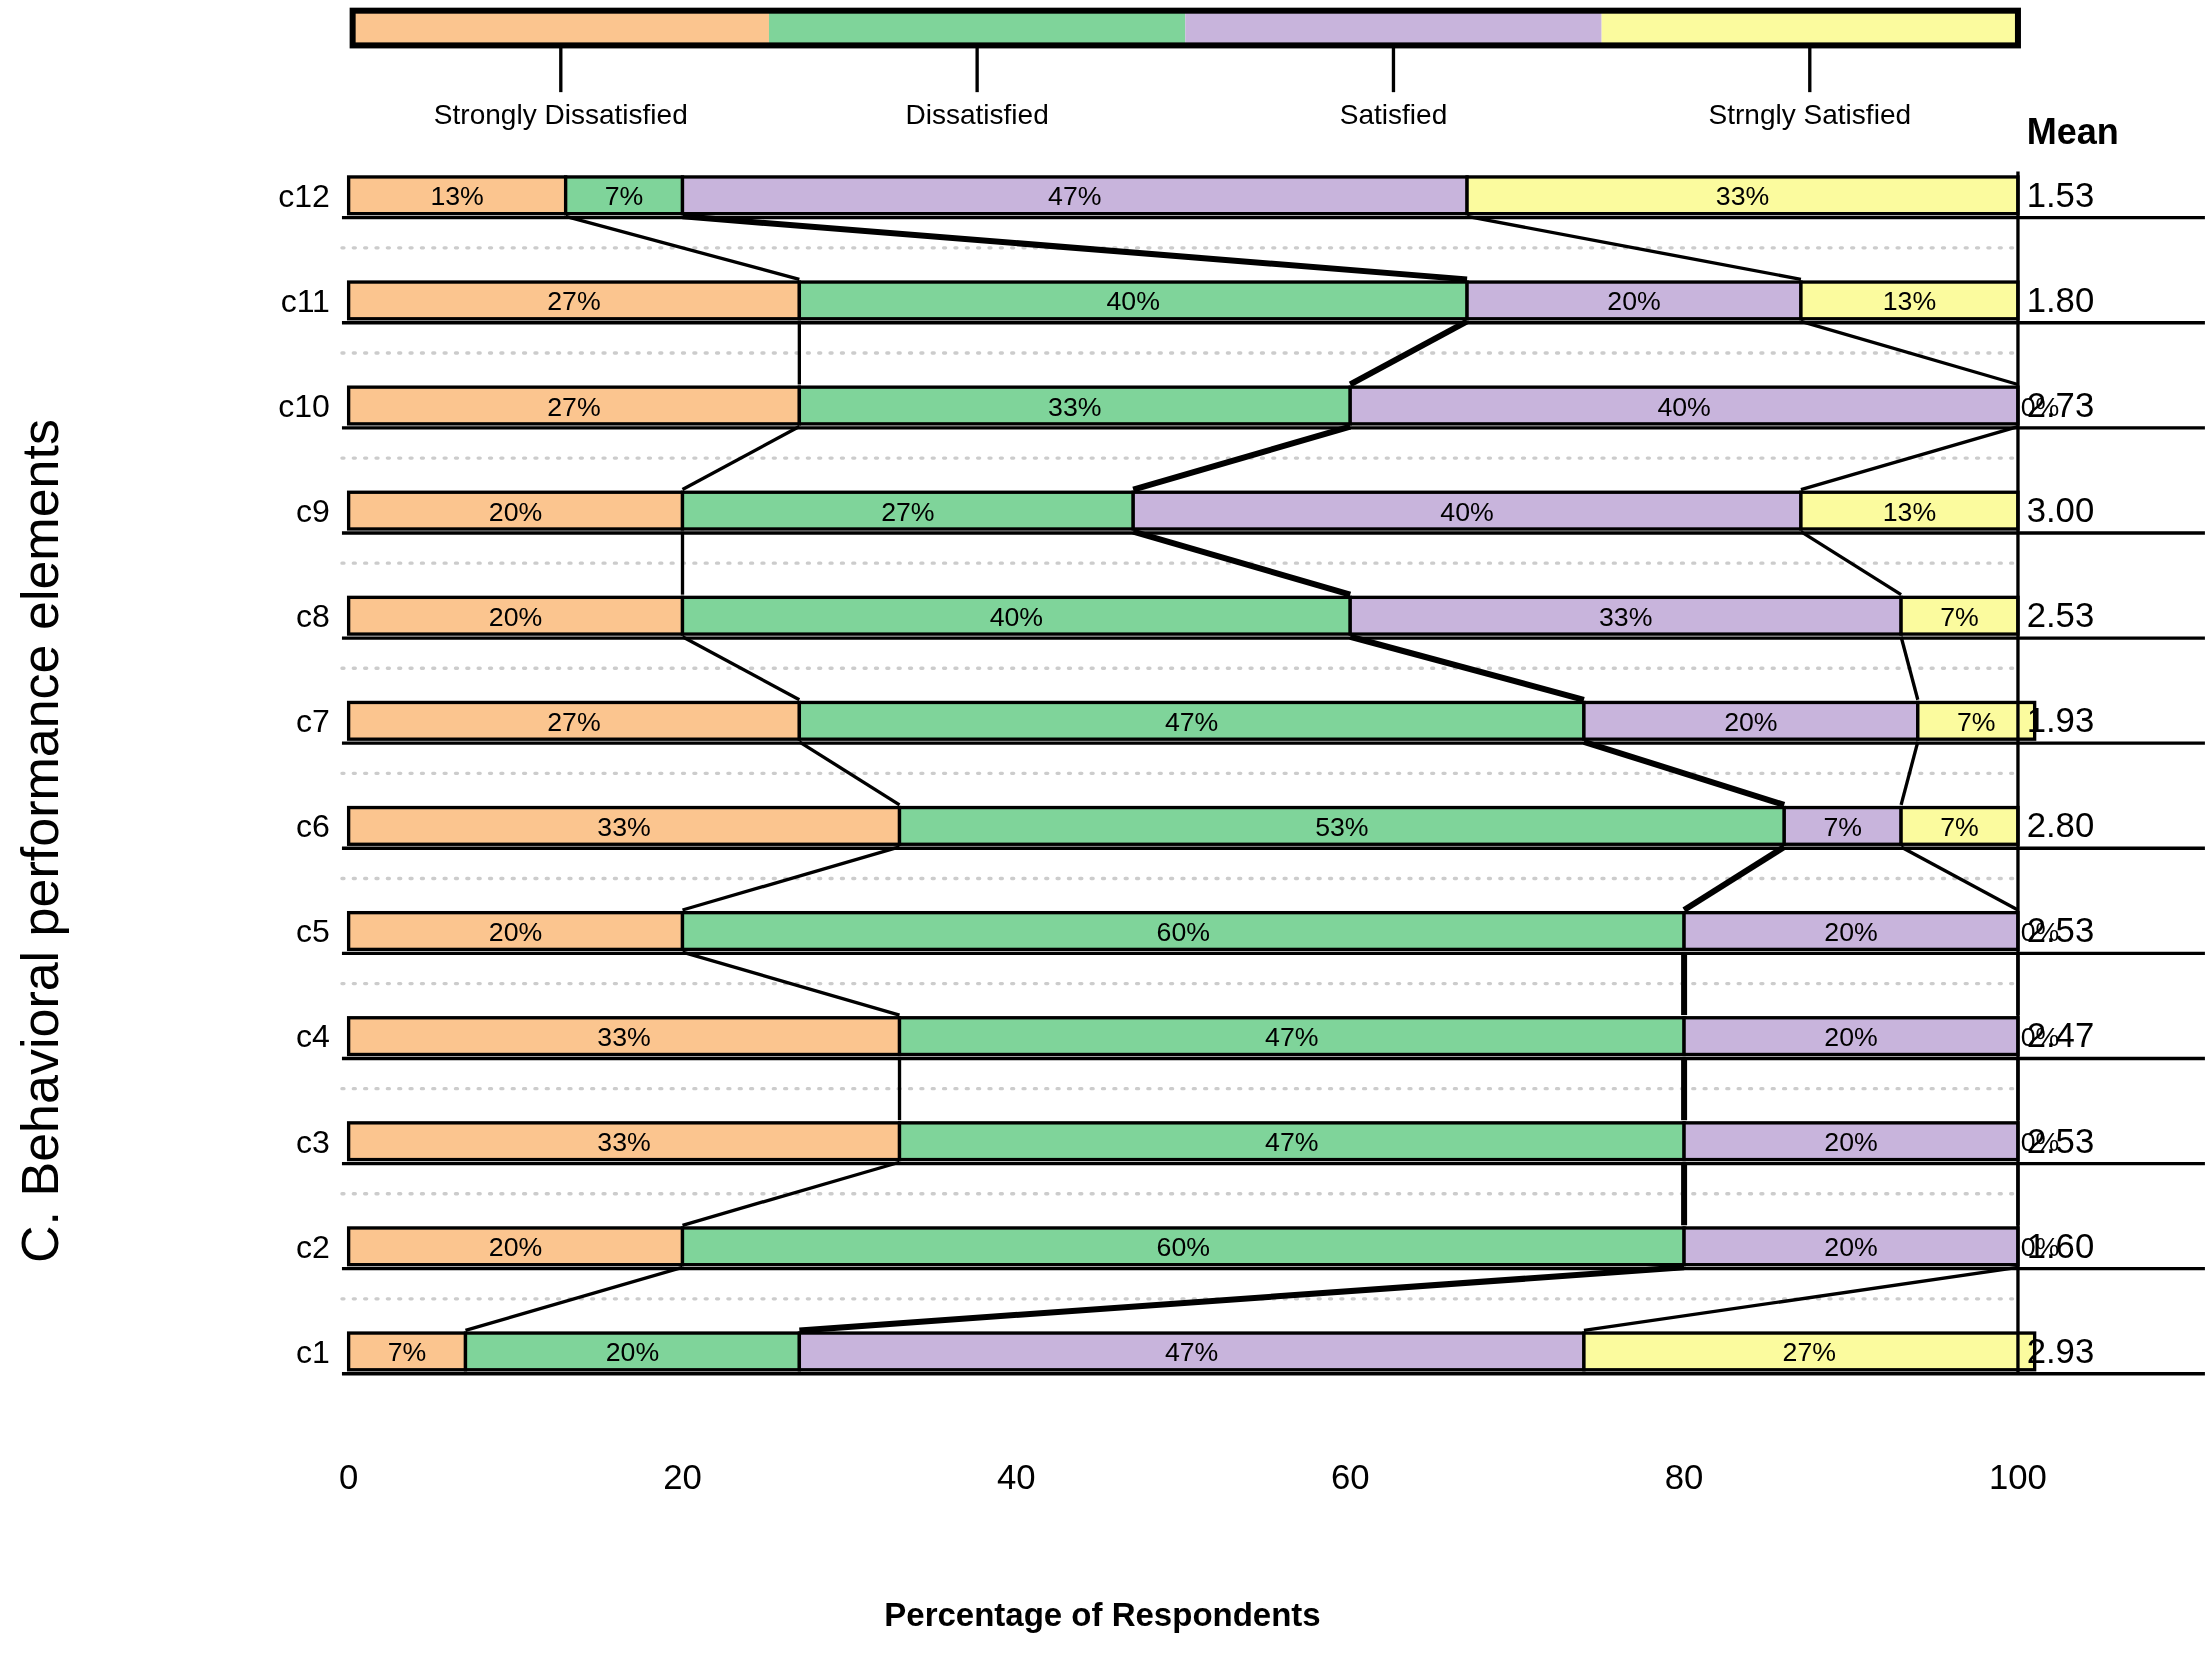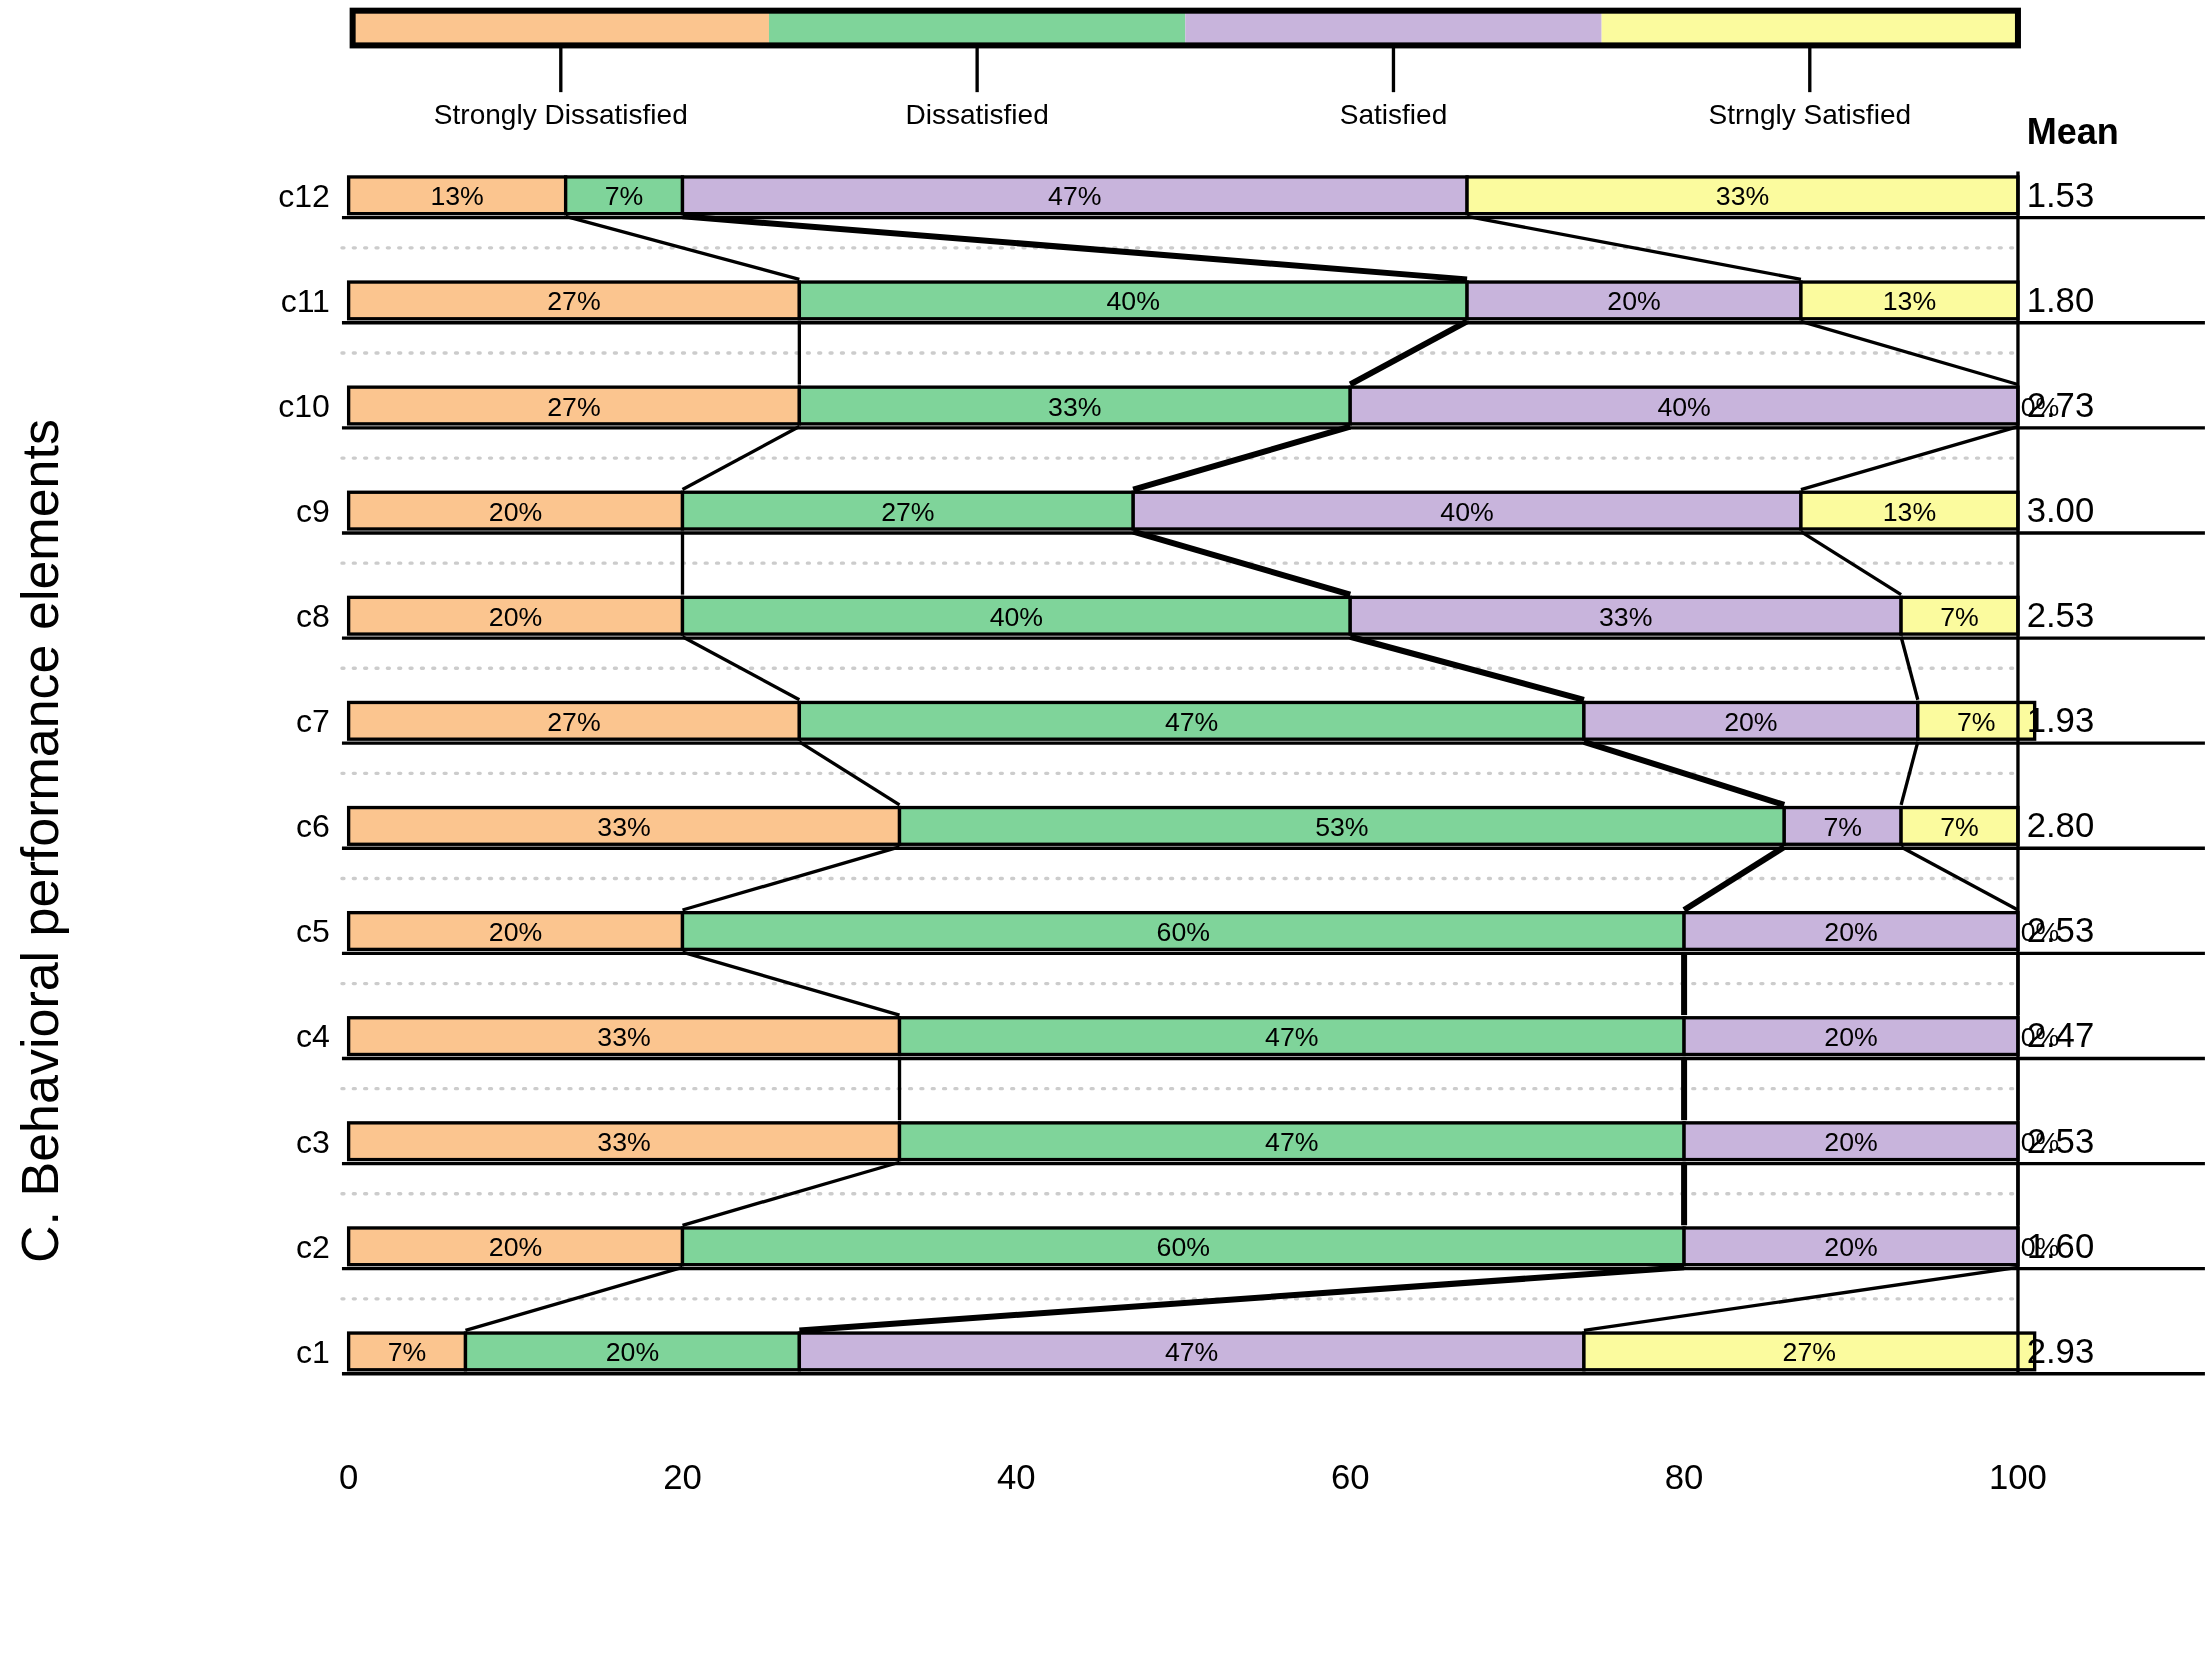--- a/index.html
+++ b/index.html
@@ -255,14 +255,15 @@
         <text x="522" y="2230" text-anchor="middle" font-size="52" font-family="&quot;Liberation Sans&quot;, sans-serif" fill="#000">0</text>
         <text x="1022" y="2230" text-anchor="middle" font-size="52" font-family="&quot;Liberation Sans&quot;, sans-serif" fill="#000">20</text>
         <text x="1522" y="2230" text-anchor="middle" font-size="52" font-family="&quot;Liberation Sans&quot;, sans-serif" fill="#000">40</text>
         <text x="2022" y="2230" text-anchor="middle" font-size="52" font-family="&quot;Liberation Sans&quot;, sans-serif" fill="#000">60</text>
         <text x="2522" y="2230" text-anchor="middle" font-size="52" font-family="&quot;Liberation Sans&quot;, sans-serif" fill="#000">80</text>
         <text x="3022" y="2230" text-anchor="middle" font-size="52" font-family="&quot;Liberation Sans&quot;, sans-serif" fill="#000">100</text>
       </g>
     </svg>
 
   <div class="ylabel">C. Behavioral performance elements</div>
+  <div class="xlabel">Percentage of Respondents</div>
 </div>
 
 
 </body></html>

